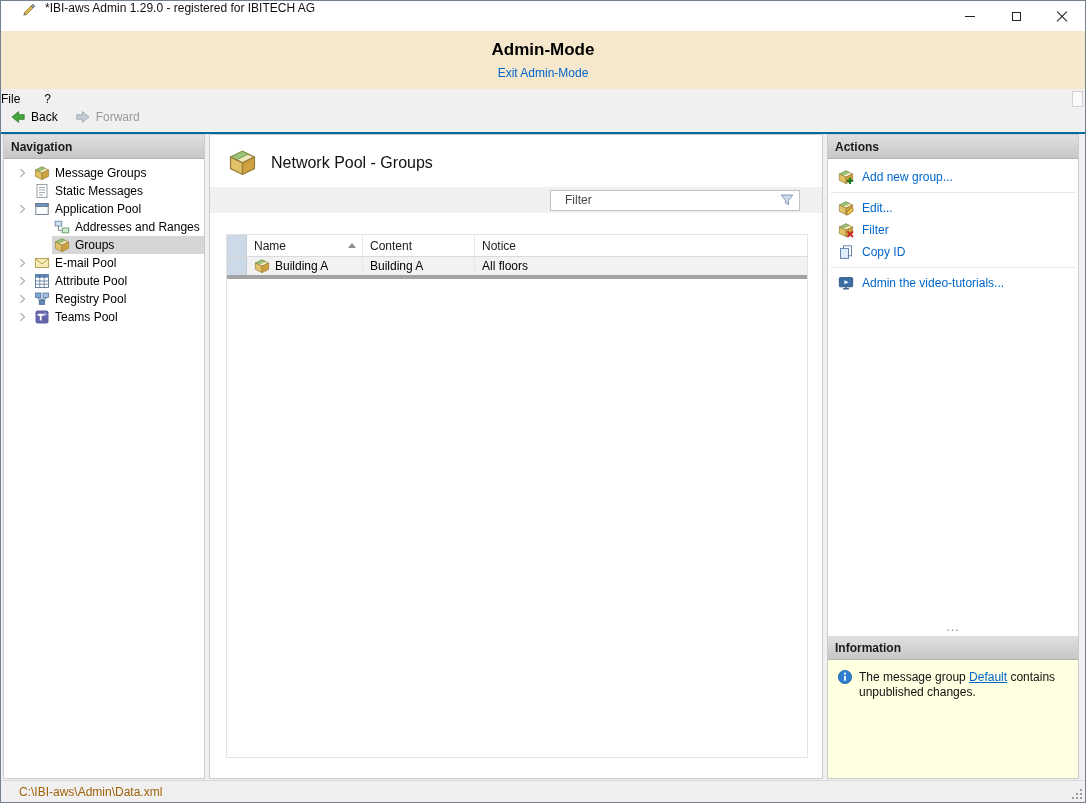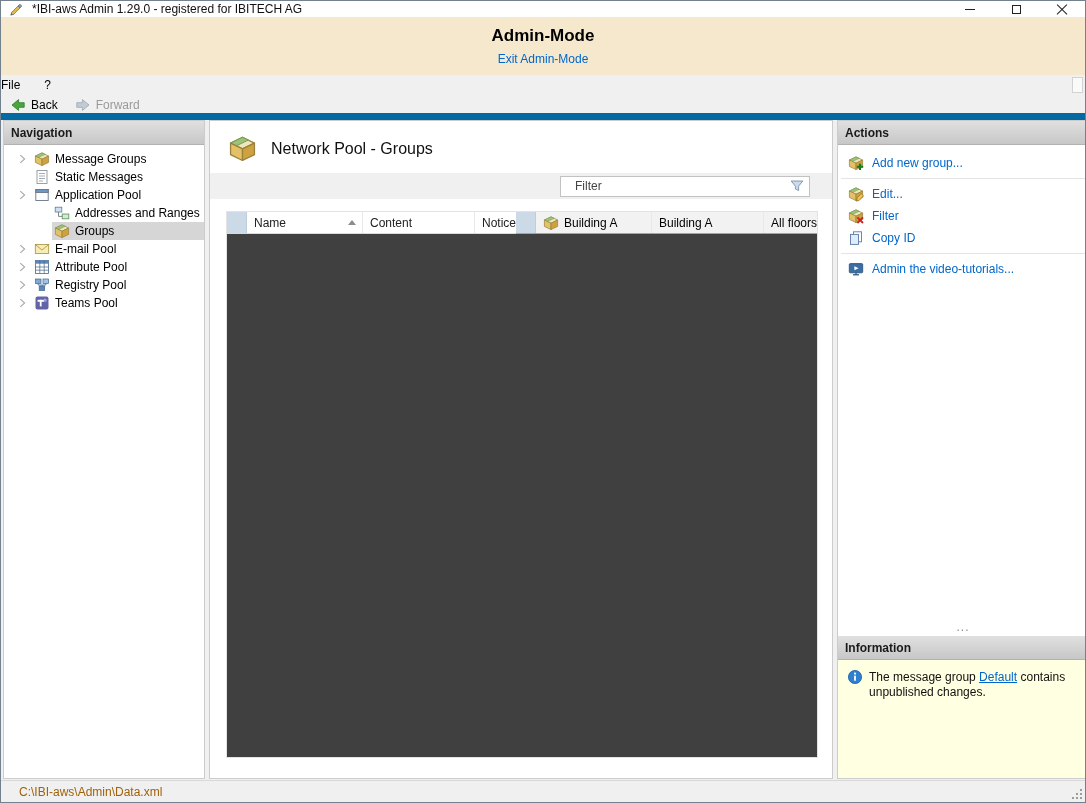--- a/index.html
+++ b/index.html
@@ -1,41 +1,41 @@
 <!DOCTYPE html>
 <html><head>
 <meta charset="utf-8">
 <style>
   *{margin:0;padding:0;box-sizing:border-box}
   html,body{width:1086px;height:803px}
   body{font-family:"Liberation Sans",sans-serif;font-size:12px;color:#000;background:#d4d4d4}
   .window{width:1086px;height:803px;border:1px solid #73818f;background:#f0f0f0;display:flex;flex-direction:column;position:relative;overflow:hidden}
 
   
-  .titlebar{height:16px;background:#ffffff;display:flex;align-items:center;padding-left:8px;gap:7px;flex:0 0 auto}
+  .titlebar{height:30px;background:#ffffff;display:flex;padding-left:21px;gap:7px;flex:0 0 auto}
   .title-text{font-size:12px;color:#111}
   .win-controls{margin-left:auto;display:flex;height:100%}
   .win-btn{width:46px;display:flex;align-items:center;justify-content:center;cursor:pointer}
   .glyph-min{width:10px;height:1px;background:#222}
   .glyph-max{width:9px;height:9px;border:1px solid #222}
   .glyph-close{width:12px;height:12px;position:relative;display:inline-block}
   .glyph-close::before,.glyph-close::after{content:"";position:absolute;left:-1px;top:5.5px;width:14px;height:1.2px;background:#222}
   .glyph-close::before{transform:rotate(45deg)}
   .glyph-close::after{transform:rotate(-45deg)}
 
   
   .admin-banner{height:58px;background:#f6e8cd;display:flex;flex-direction:column;align-items:center;justify-content:center;gap:6px;flex:0 0 auto}
   .admin-title{font-weight:bold;font-size:17px}
   .admin-link{color:#0066cc;cursor:pointer;font-size:12px}
 
   
   .menubar{height:20px;background:#f0f0f0;display:flex;align-items:center;gap:24px;flex:0 0 auto}
   .menu-item{cursor:default}
   .menu-grip{margin-left:auto;margin-right:2px;width:11px;height:16px;background:#fafafa;border:1px solid #d2d2d2}
-  .toolbar{height:25px;background:#f0f0f0;display:flex;align-items:flex-end;padding-left:9px;gap:17px;border-bottom:7px solid #0369a1;flex:0 0 auto}
+  .toolbar{height:25px;background:#f0f0f0;display:flex;align-items:flex-start;padding-left:9px;gap:17px;border-bottom:2px solid #0369a1;flex:0 0 auto}
   .tool-btn{display:flex;align-items:center;gap:5px;cursor:pointer}
   .tool-btn.disabled{cursor:default}
   .tool-btn.disabled .tool-label{color:#9a9a9a}
 
   
   .main{flex:1;display:flex;background:#f0f0f0;padding:0 6px 1px 2px;gap:4px;min-height:0}
   .panel{background:#fff;border:1px solid #cccccc;display:flex;flex-direction:column;min-height:0}
   .nav-panel{width:202px;flex:0 0 auto}
   .content-panel{flex:1}
   .right-panel{width:252px;flex:0 0 auto}
@@ -55,23 +55,23 @@
   .ic30{width:31px;height:29px;flex:0 0 auto}
 
   
   .content-title{display:flex;align-items:center;gap:13px;padding:13px 0 10px 17px}
   .page-title{font-size:16px;color:#111}
   .filter-bar{height:26px;background:#f0f0f0;display:flex;align-items:center;justify-content:flex-end;padding-right:22px;flex:0 0 auto}
   .filter-box{width:250px;height:21px;background:#fff;border:1px solid #c2c2c2;display:flex;align-items:center;padding:0 4px 0 2px}
   .filter-box input{border:none;outline:none;flex:1;font:inherit;padding-left:12px;background:transparent;color:#000;min-width:0}
   .filter-box input::placeholder{color:#444}
 
-  .grid{margin:12px 14px 20px 16px;flex:1;display:flex;flex-direction:row;border:1px solid #e3e3e3;min-height:0;background:#404040}
+  .grid{margin:21px 14px 20px 16px;flex:1;display:flex;flex-direction:column;border:1px solid #e3e3e3;min-height:0;background:#404040}
   .grid-head{display:flex;height:22px;flex:0 0 auto;border-bottom:1px solid #dadada;background:#fff}
-  .grid-row{display:flex;height:22px;flex:0 0 auto;background:#f2f2f2;border-bottom:1px solid #a3a3a3;cursor:default}
+  .grid-row{display:flex;height:22px;flex:0 0 auto;background:#f2f2f2;border-bottom:4px solid #a3a3a3;cursor:default}
   .cell{display:flex;align-items:center;padding-left:7px;gap:5px;overflow:hidden;white-space:nowrap}
   .gutter{width:20px;flex:0 0 auto;background:#ccd9e6;border-right:1px solid #bfccd9;padding:0}
   .col-name{width:116px;flex:0 0 auto;border-right:1px solid #e8e8e8}
   .col-content{width:112px;flex:0 0 auto;border-right:1px solid #e8e8e8}
   .col-notice{flex:1}
   .th{color:#222}
   .sort-asc{margin-left:auto;margin-right:6px;width:0;height:0;border-left:4px solid transparent;border-right:4px solid transparent;border-bottom:5px solid #8c8c8c}
   .grid-empty{flex:1;background:#fff}
 
   

